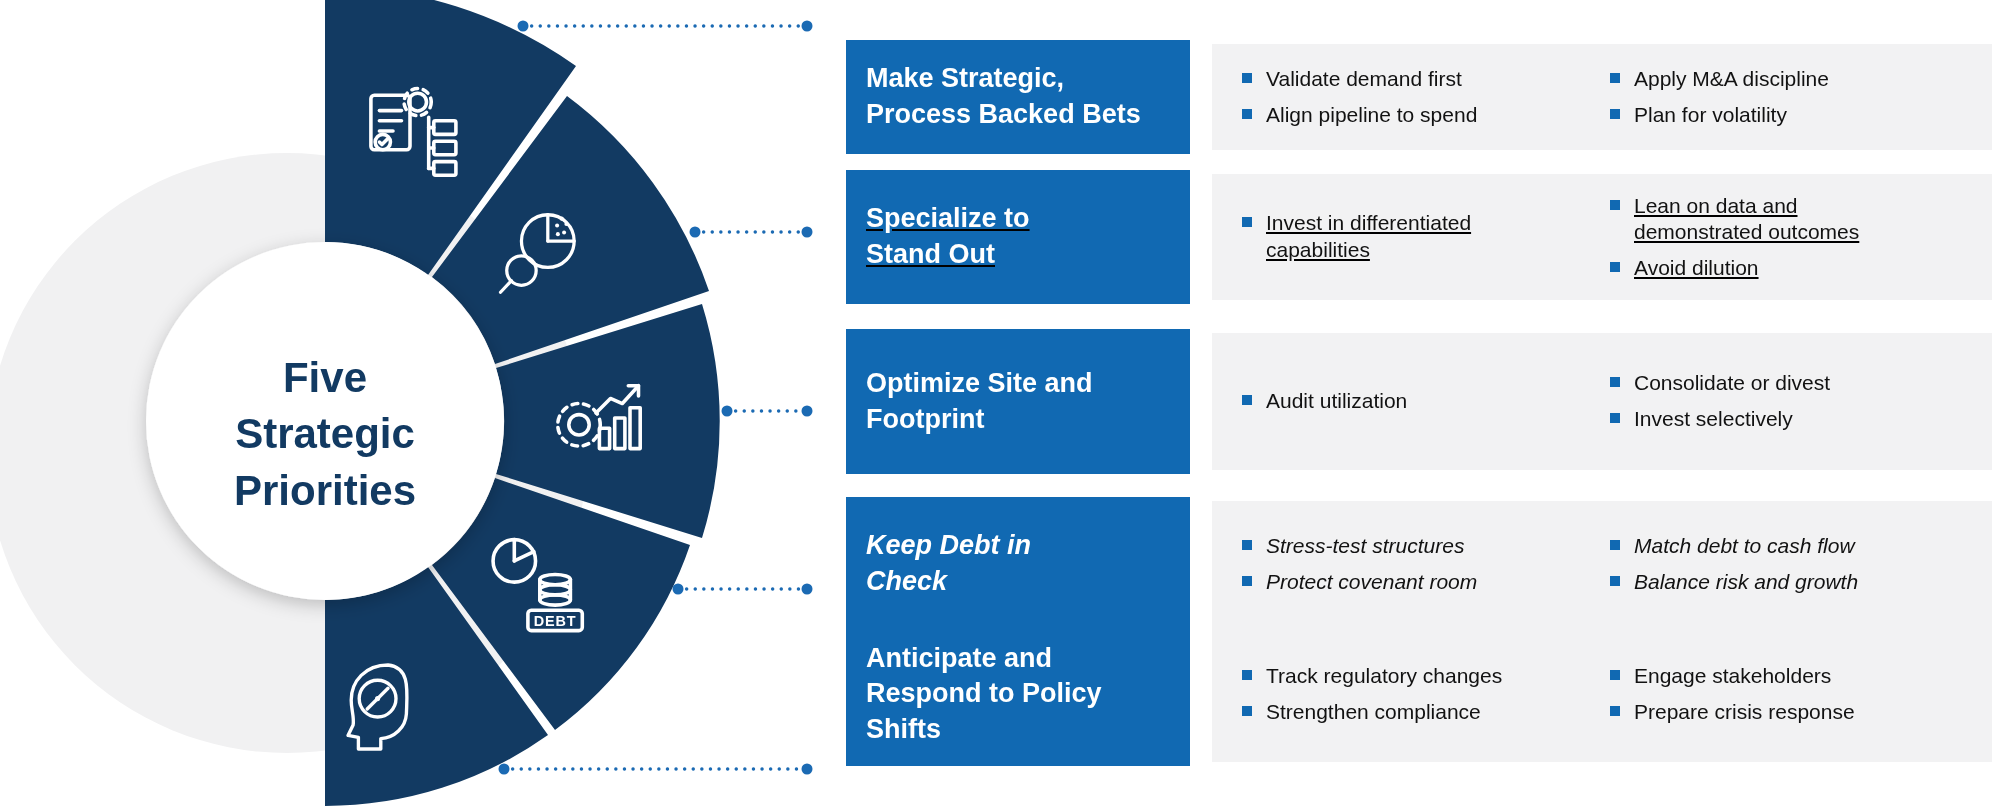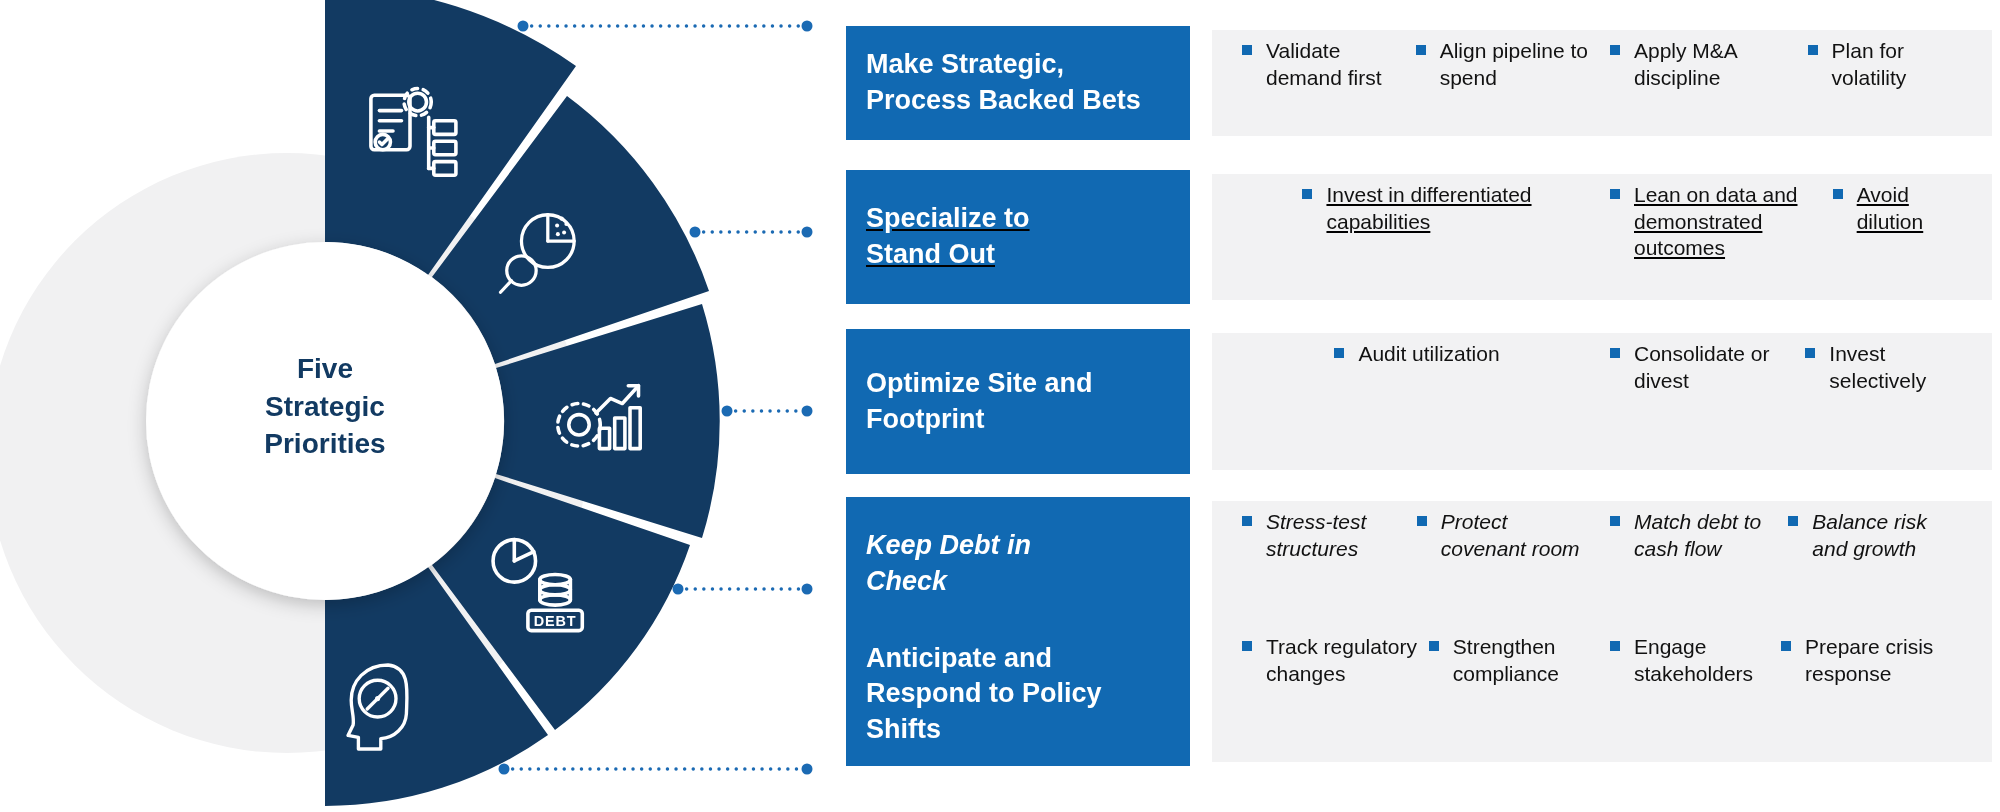--- a/index.html
+++ b/index.html
@@ -14,40 +14,40 @@
   .hub{fill:#ffffff;}
   .ic{stroke:#ffffff;fill:none;stroke-width:2.1;stroke-linecap:round;stroke-linejoin:round;}
   .ic .fillw{fill:#ffffff;stroke:none;}
   .ic .dash{stroke-dasharray:3.4 3.4;}
   .debt-text{fill:#ffffff;stroke:none;font-family:"Liberation Sans",sans-serif;font-weight:bold;font-size:8.5px;letter-spacing:0.5px;text-anchor:middle;}
   .dotline{stroke:var(--dotline,#1b6ab3);stroke-width:3.4;stroke-dasharray:0.1 8.5;stroke-linecap:round;fill:none;}
   .cdot{fill:var(--dotline,#1b6ab3);}
   
   .center-title{
     position:absolute;left:165px;top:350px;width:320px;text-align:center;
-    font-size:28px;font-weight:bold;line-height:1.34;white-space:pre-line;
+    font-size:42px;font-weight:bold;line-height:1.34;white-space:pre-line;
     color:var(--navy,#123a62);
   }
   
   .row{position:absolute;left:846px;right:8px;display:flex;gap:22px;}
-  .r1{top:26px;height:114px;}
+  .r1{top:40px;height:114px;}
   .r2{top:170px;height:134px;text-decoration:underline;}
   .r3{top:329px;height:145px;}
   .r4{top:497px;height:134px;font-style:italic;}
   .r5{top:622px;height:144px;}
   .titlebox{
     width:344px;flex:none;background:var(--blue,#1169b2);color:#fff;
     display:flex;align-items:center;padding:0 20px;box-sizing:border-box;
   }
   .title{font-size:27px;font-weight:bold;line-height:1.32;margin:0;white-space:pre-line;}
   .panel{
     flex:1;background:var(--panel,#f2f2f3);margin:4px 0;
     display:flex;padding:8px 14px 8px 30px;box-sizing:border-box;
   }
-  .col{flex:1;display:flex;flex-direction:row;justify-content:center;gap:9px;padding-right:18px;}
+  .col{flex:1;display:flex;flex-direction:column;justify-content:center;gap:9px;padding-right:18px;}
   .bullet{display:flex;gap:14px;}
   .sq{width:10px;height:10px;background:var(--blue,#1169b2);margin-top:7px;flex:none;}
   .bt{font-size:21px;line-height:1.27;color:#121212;white-space:pre-line;max-width:330px;}
 </style>
 </head>
 <body>
 
 <div class="canvas">
 
   <svg class="fan-svg" viewBox="0 0 2000 812">

